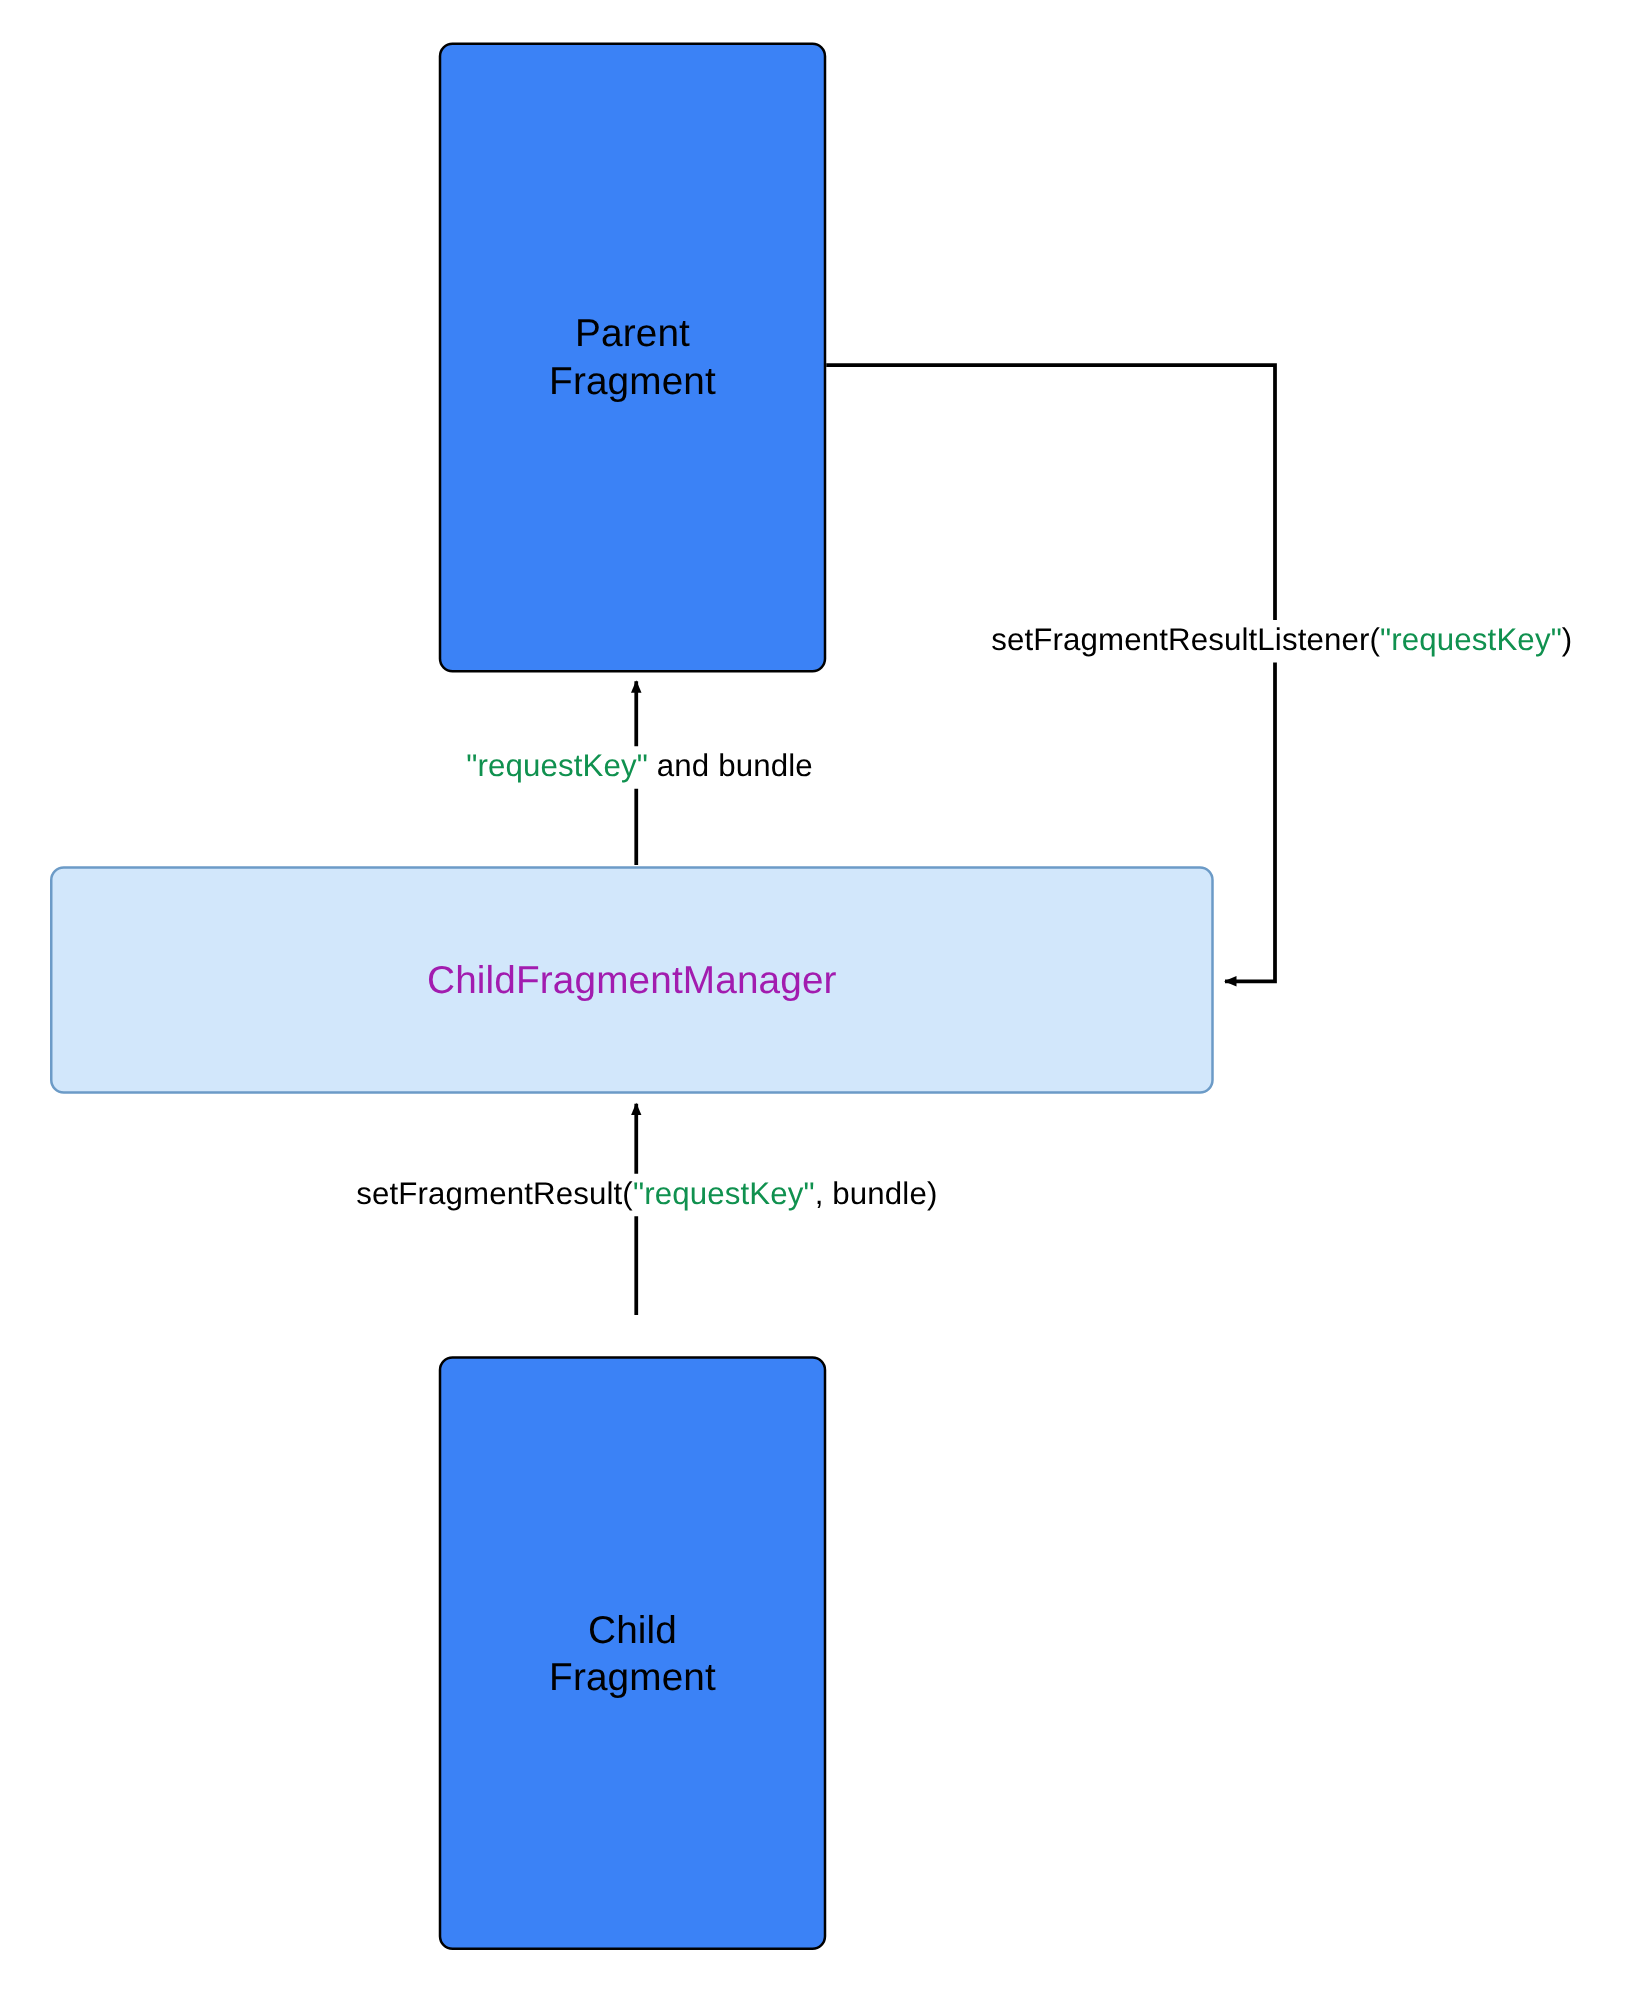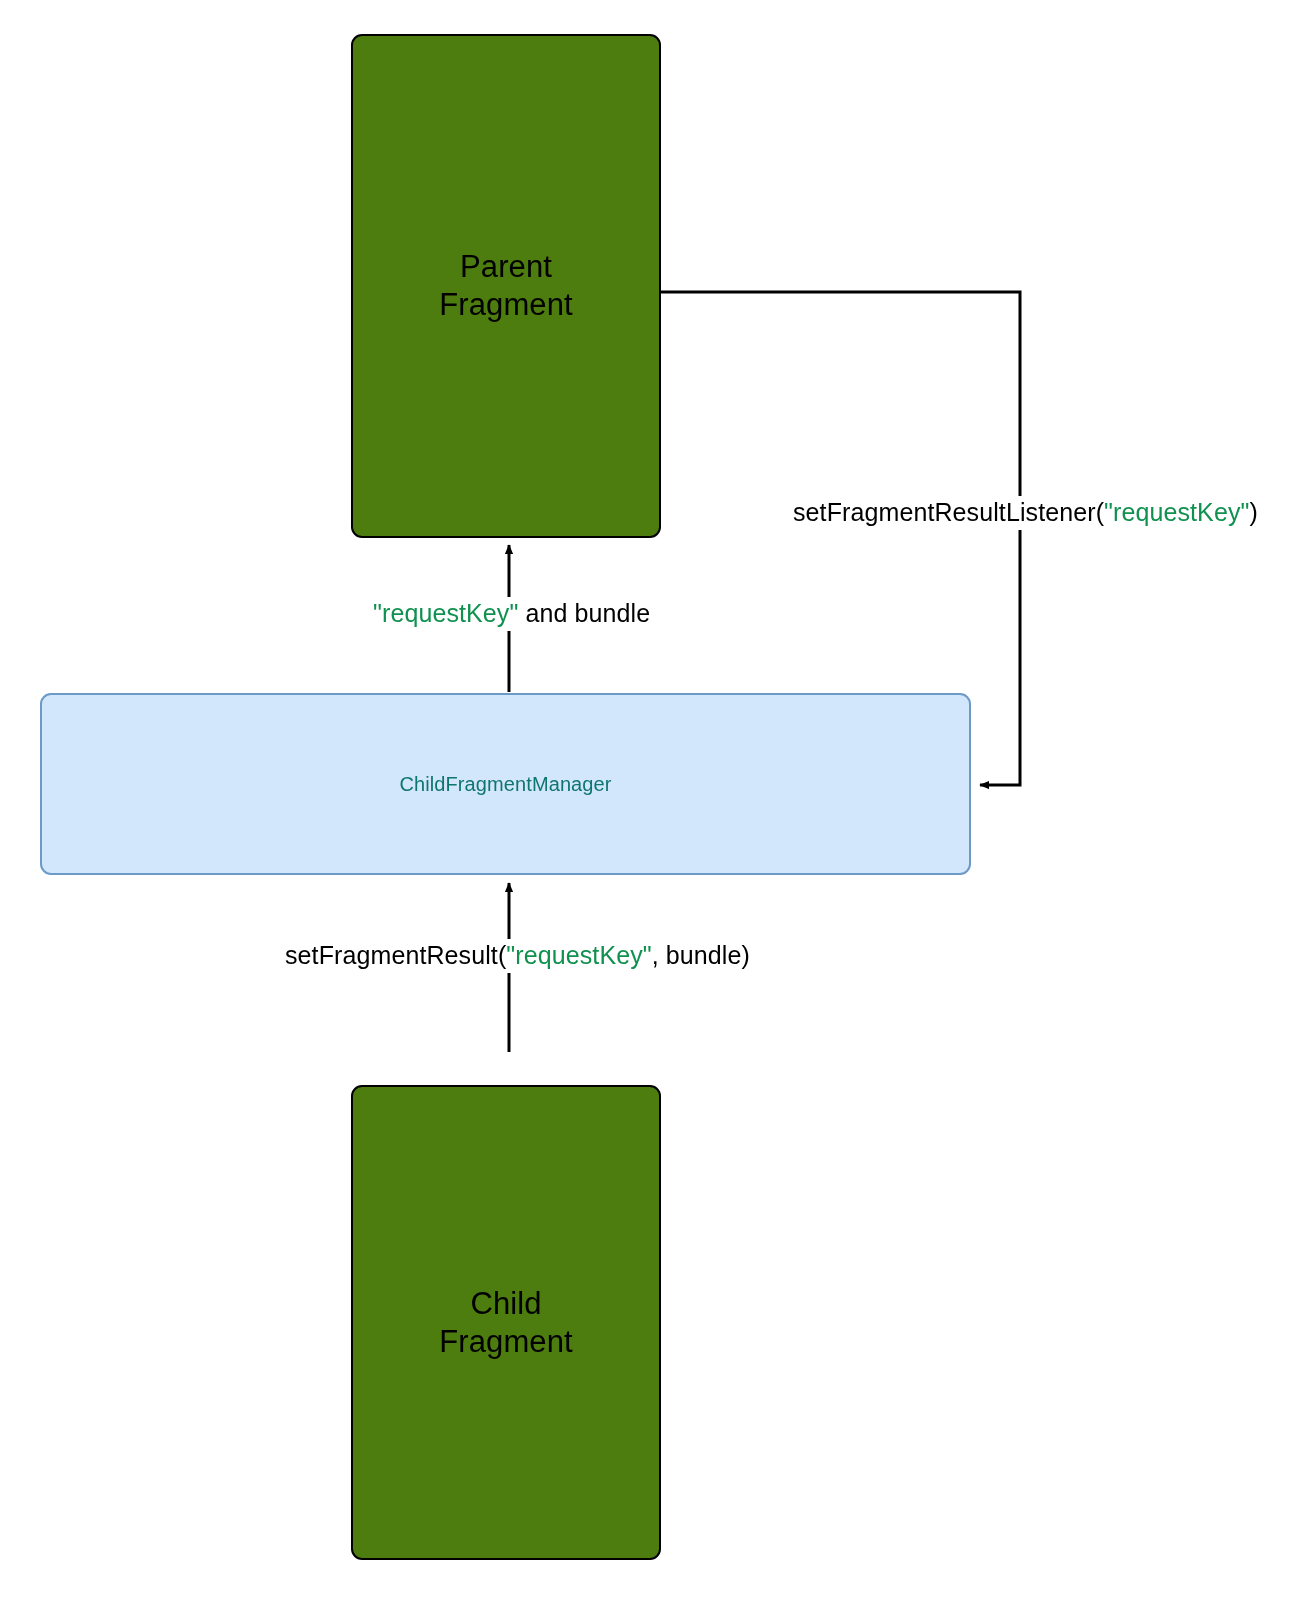--- a/index.html
+++ b/index.html
@@ -30,41 +30,41 @@
   }
   .node {
     position: absolute;
     box-sizing: border-box;
     display: flex;
     align-items: center;
     justify-content: center;
     text-align: center;
   }
   .node-plain {
-    background: #4d7c0f;
+    background: #3b82f6;
     border: 2px solid #000000;
     border-radius: 11px;
     align-items: center;
   }
   .node-highlight {
     background: #d2e7fb;
     border: 2px solid #6c9bc7;
     border-radius: 11px;
   }
   .node-label {
     font-size: 31px;
     line-height: 1.22;
     color: #000000;
     white-space: pre-line;
     letter-spacing: 0.1px;
   }
   .node-label-wide {
-    font-size: 20px;
+    font-size: 31px;
     line-height: 1.22;
-    color: #0f766e;
+    color: #a21caf;
     letter-spacing: 0.1px;
     text-align: center;
   }
   #parent-fragment-node {
     left: 351px;
     top: 34px;
     width: 310px;
     height: 504px;
   }
   #child-fragment-manager-node {

